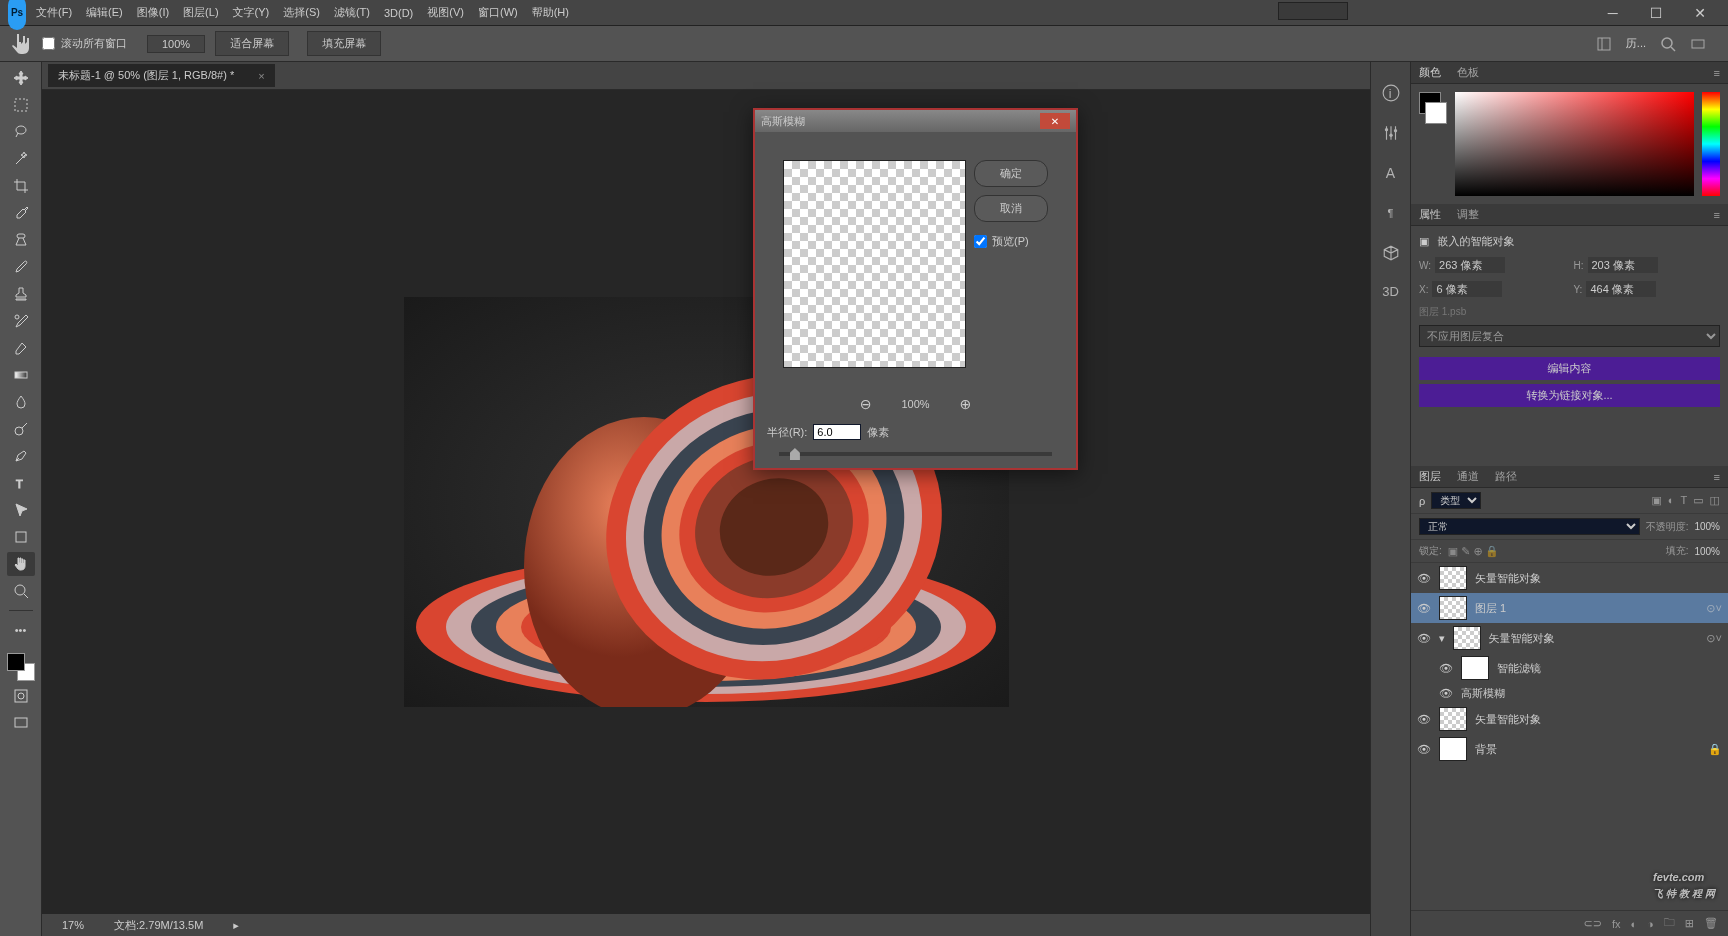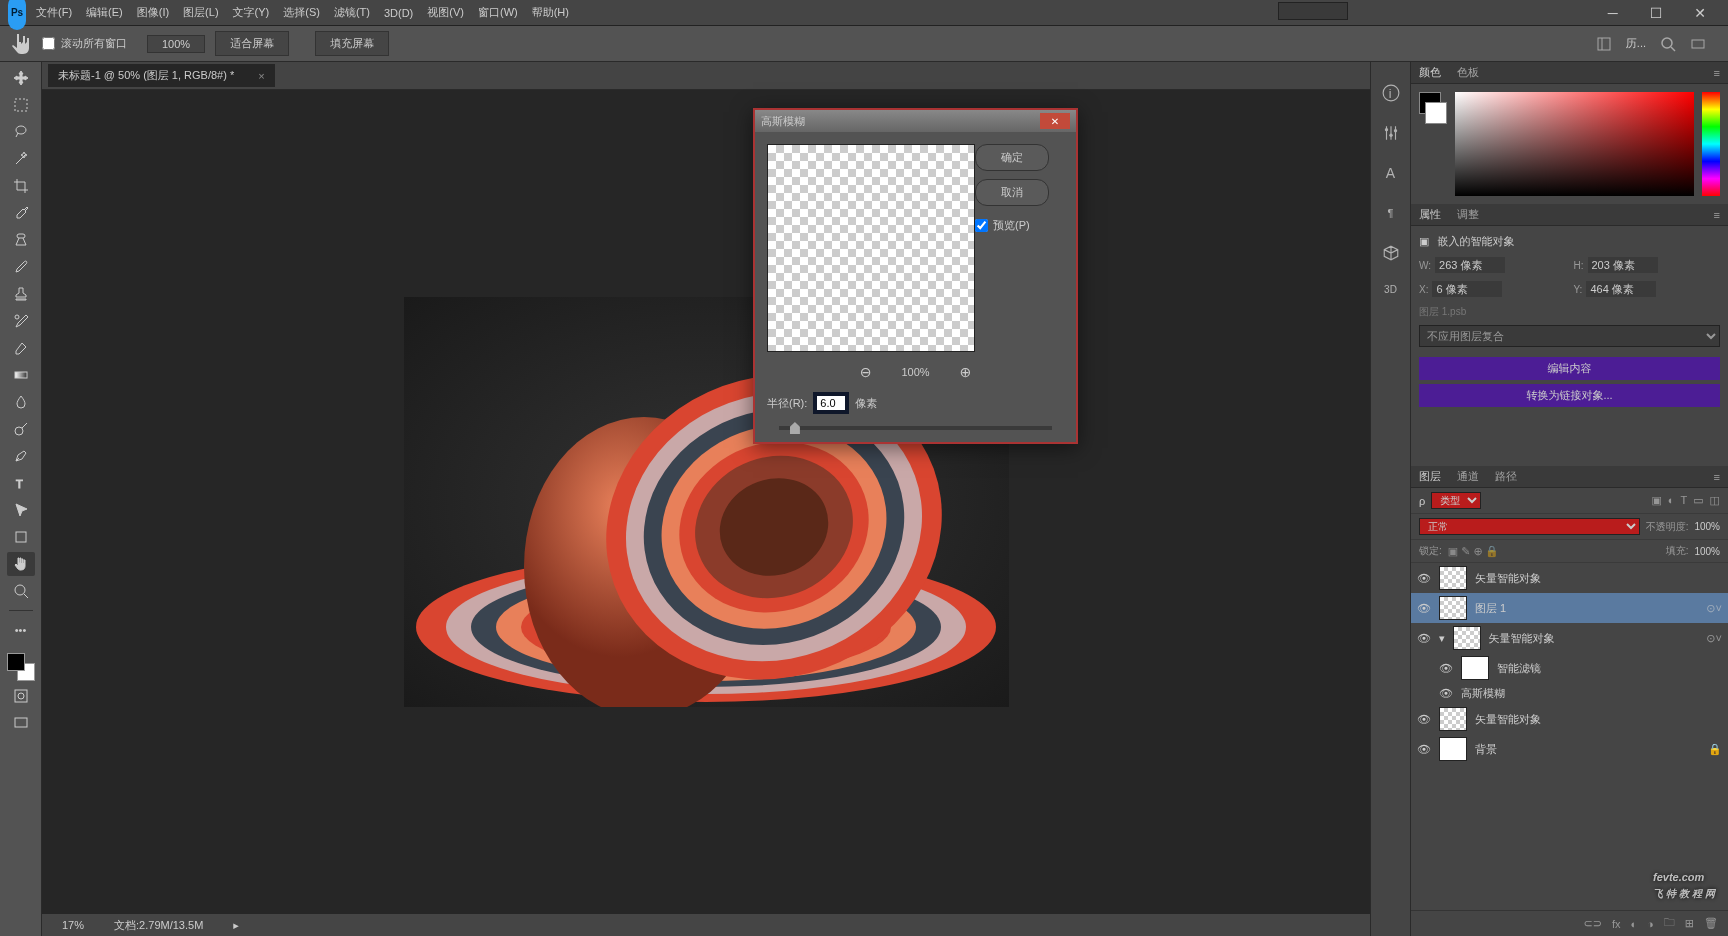--- a/index.html
+++ b/index.html
@@ -7,21 +7,21 @@
 .menubar{height:26px;background:#454545;display:flex;align-items:center;padding:0 8px;border-bottom:1px solid #222}
 .ps-logo{width:18px;height:34px;background:#2a9df4;border-radius:9px;margin-right:10px;display:flex;align-items:center;justify-content:center;color:#001e36;font-weight:bold;font-size:10px}
 .menubar span{margin-right:14px;cursor:pointer}
 .win-controls{margin-left:auto;display:flex;gap:18px}
 .win-controls span{cursor:pointer;font-size:14px}
 .optbar{height:36px;background:#535353;display:flex;align-items:center;padding:0 8px;border-bottom:1px solid #2a2a2a}
 .tool-icon{width:24px;height:24px;display:flex;align-items:center;justify-content:center;margin-right:10px}
 .optbar .chk{margin-right:6px}
 .optbar .lbl{margin-right:20px}
 .zoom-box{border:1px solid #333;background:#454545;padding:2px 14px;margin-right:10px}
-.btn-opt{border:1px solid #333;background:#454545;padding:4px 14px;margin-right:26px;cursor:pointer}
+.btn-opt{border:1px solid #333;background:#454545;padding:4px 14px;margin-right:18px;cursor:pointer}
 .optbar-right{margin-left:auto;display:flex;align-items:center;gap:14px;padding-right:14px}
 .opt-icon{width:16px;height:16px;cursor:pointer;opacity:.7}
 .main{display:flex;height:874px}
 .tools{width:42px;background:#535353;border-right:1px solid #2a2a2a;display:flex;flex-direction:column;align-items:center;padding-top:4px;gap:3px}
 .tool{width:28px;height:24px;display:flex;align-items:center;justify-content:center;cursor:pointer;border-radius:2px}
 .tool.active{background:#3a3a3a}
 .tool svg{width:16px;height:16px;fill:#ccc;stroke:#ccc}
 .swatch{width:28px;height:28px;position:relative;margin-top:8px}
 .swatch .fg{position:absolute;width:18px;height:18px;background:#000;border:1px solid #999;top:0;left:0;z-index:2}
 .swatch .bg{position:absolute;width:18px;height:18px;background:#fff;border:1px solid #999;bottom:0;right:0}
@@ -49,43 +49,43 @@
 .hue-strip{width:18px;background:linear-gradient(to bottom,#f00,#ff0,#0f0,#0ff,#00f,#f0f,#f00)}
 .props-panel{background:#454545;padding:8px;flex:0 0 240px}
 .prop-row{display:flex;gap:8px;margin-bottom:8px;align-items:center}
 .prop-field{flex:1;display:flex;align-items:center;gap:4px}
 .prop-field .lab{color:#999;font-size:10px}
 .prop-field input{background:#3a3a3a;border:none;color:#ccc;padding:2px 4px;width:70px;font-size:11px}
 .prop-btn{background:#4c1d95;border:none;color:#ccc;padding:4px;width:100%;margin-bottom:4px;cursor:pointer;font-size:11px}
 .prop-dim{color:#777;font-size:10px;margin-bottom:6px}
 .layers-panel{flex:1;background:#454545;display:flex;flex-direction:column}
 .layer-opts{padding:4px 8px;display:flex;align-items:center;gap:6px;border-bottom:1px solid #3a3a3a}
-.layer-opts select{background:#b91c1c;border:1px solid #222;color:#ccc;padding:1px 4px;font-size:10px}
+.layer-opts select{background:#0f172a;border:1px solid #222;color:#ccc;padding:1px 4px;font-size:10px}
 .layer-opts .fil-icons{margin-left:auto;display:flex;gap:6px;opacity:.6}
 .layer-row{display:flex;align-items:center;padding:3px 6px;gap:8px;cursor:pointer}
 .layer-row.sel{background:#5a7aa0}
 .layer-row.sub{padding-left:28px}
 .eye{width:14px;height:14px;display:flex;align-items:center;justify-content:center}
 .thumb{width:28px;height:24px;background:#888;border:1px solid #222}
 .thumb.white{background:#fff}
 .thumb.checker{background:repeating-conic-gradient(#ccc 0 25%,#fff 0 50%) 0 0/8px 8px}
 .layer-footer{margin-top:auto;height:26px;border-top:1px solid #2a2a2a;display:flex;align-items:center;justify-content:flex-end;gap:10px;padding:0 10px;opacity:.6}
 
 .dialog{position:absolute;left:753px;top:108px;width:325px;background:#535353;border:2px solid #a33;box-shadow:0 4px 20px rgba(0,0,0,.5)}
 .dlg-title{height:22px;background:linear-gradient(#888,#666);display:flex;align-items:center;padding:0 6px;color:#eee;font-size:11px}
 .dlg-close{margin-left:auto;width:30px;height:16px;background:#c24a3a;color:#fff;display:flex;align-items:center;justify-content:center;cursor:pointer;font-size:10px}
-.dlg-body{padding:12px;display:flex;gap:0}
+.dlg-body{padding:28px;display:flex;gap:8px}
 .preview-box{width:208px;height:208px;background:repeating-conic-gradient(#ccc 0 25%,#fff 0 50%) 0 0/16px 16px;border:1px solid #222}
 .dlg-btns{display:flex;flex-direction:column;gap:8px}
 .dlg-btn{width:74px;padding:5px 0;background:#5a5a5a;border:1px solid #333;border-radius:12px;text-align:center;cursor:pointer;font-size:11px}
 .dlg-chk{display:flex;align-items:center;gap:5px;margin-top:4px}
 .dlg-zoom{display:flex;align-items:center;justify-content:center;gap:30px;margin-top:-4px;padding:4px 12px}
 .zoom-ico{cursor:pointer;font-size:14px}
 .dlg-radius{display:flex;align-items:center;gap:6px;padding:8px 12px}
-.dlg-radius input{width:36px;background:#fff;color:#000;border:4px solid #0f172a;padding:1px 3px;font-size:11px}
+.dlg-radius input{width:48px;background:#fff;color:#000;border:1px solid #0f172a;padding:1px 3px;font-size:11px}
 .slider-track{height:4px;background:#3a3a3a;margin:4px 24px 12px;position:relative}
 .slider-thumb{position:absolute;left:4%;top:-4px;width:10px;height:12px;background:#aaa;clip-path:polygon(50% 0,100% 40%,100% 100%,0 100%,0 40%)}
 .watermark{position:absolute;right:10px;bottom:35px;font-size:22px;font-weight:bold;font-style:italic;color:#fff;text-shadow:0 0 4px #000;opacity:.9}
 .watermark small{display:block;font-size:10px;letter-spacing:3px}
 .top-right-pill{position:absolute;top:2px;right:380px;width:70px;height:18px;background:#3a3a3a;border:1px solid #222}
 </style>
 </head>
 <body>
 
 <div class="menubar">
@@ -335,21 +335,21 @@
             <circle cx="12" cy="6" r="1.5" fill="#ccc"></circle>
           </svg>
         </div>
       <div style="font-size:14px">A</div>
       <div>¶</div>
       <div>
           <svg viewBox="0 0 16 16">
             <path d="M8 2l6 3v6l-6 3-6-3V5z M8 2v12M2 5l6 3 6-3" stroke="#ccc" fill="none"></path>
           </svg>
         </div>
-      <div style="font-size:10px;width:auto;height:auto">3D</div>
+      <div style="font-size:13px;width:auto;height:auto">3D</div>
     </div>
     <div class="panels">
 
       <div class="panel-header">
         <span class="active">颜色</span>
         <span>色板</span>
         <span style="margin-left:auto">≡</span>
       </div>
       <div class="color-panel">
         <div class="color-swatches">

